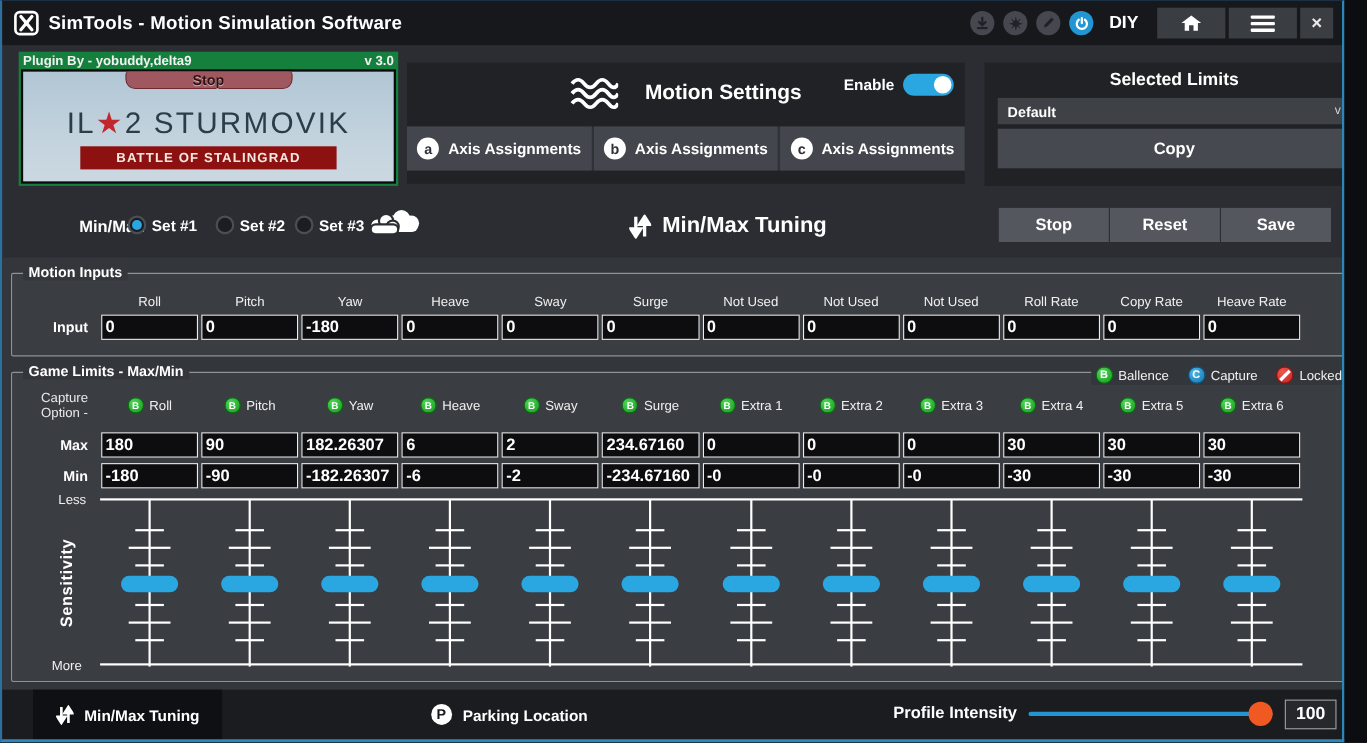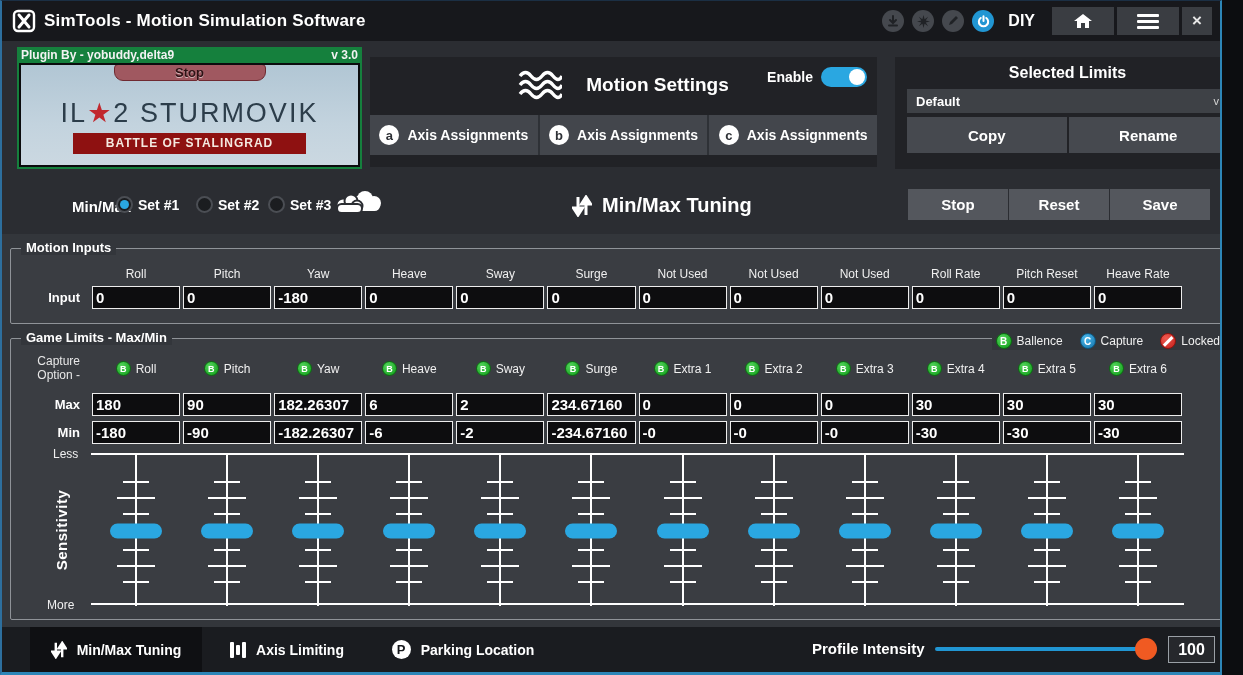--- a/index.html
+++ b/index.html
@@ -236,21 +236,20 @@
   </div>
 
   <div class="profile">
     <div class="profile-title">Selected Limits</div>
     <div class="profile-select">
       <span class="val">Default</span>
       <span class="chev">v</span>
     </div>
     <div class="profile-btns">
       <div class="pbtn">Copy</div>
-      <div class="pbtn">Rename</div>
     </div>
   </div>
 
   <div class="minmax-label">Min/Max</div>
   <div class="radio-item checked" style="left:114px">
     <span class="rb"></span>
     <span class="rl">Set #1</span>
   </div>
   <div class="radio-item" style="left:194px">
     <span class="rb"></span>
@@ -296,21 +295,21 @@
     <div class="col-h">Roll</div>
         <div class="col-h">Pitch</div>
         <div class="col-h">Yaw</div>
         <div class="col-h">Heave</div>
         <div class="col-h">Sway</div>
         <div class="col-h">Surge</div>
         <div class="col-h">Not Used</div>
         <div class="col-h">Not Used</div>
         <div class="col-h">Not Used</div>
         <div class="col-h">Roll Rate</div>
-        <div class="col-h">Pitch Reset</div>
+        <div class="col-h">Copy Rate</div>
         <div class="col-h">Heave Rate</div>
       </div>
     <div class="grid mi-fields" id="mi-fields">
       <div class="row-label">Input</div>
     <input class="field" type="text" value="0" style="">
         <input class="field" type="text" value="0" style="">
         <input class="field" type="text" value="-180" style="">
         <input class="field" type="text" value="0" style="">
         <input class="field" type="text" value="0" style="">
         <input class="field" type="text" value="0" style="">
@@ -557,28 +556,20 @@
   </div>
 
   <div class="footer">
     <div class="ftab active" style="left:28px;width:172px">
       <svg width="16" height="18" viewBox="0 0 20 22">
         <path d="M6 2 v11 M6 20 l-4.5 -7 h9 Z" stroke="#fff" stroke-width="3" fill="#fff"></path>
         <path d="M14 20 v-11 M14 2 l-4.5 7 h9 Z" stroke="#fff" stroke-width="3" fill="#fff"></path>
       </svg>
       <span>Min/Max Tuning</span>
     </div>
-    <div class="ftab" style="left:205px;width:160px">
-      <span class="bars-icon">
-          <i style="height:16px"></i>
-          <i style="height:10px"></i>
-          <i style="height:16px"></i>
-        </span>
-      <span>Axis Limiting</span>
-    </div>
     <div class="ftab" style="left:372px;width:178px">
       <span class="p-icon">P</span>
       <span>Parking Location</span>
     </div>
     <div class="intensity-label">Profile Intensity</div>
     <div class="intensity-slider">
       <div class="trk"></div>
       <div class="knb"></div>
     </div>
     <div class="intensity-value">100</div>

